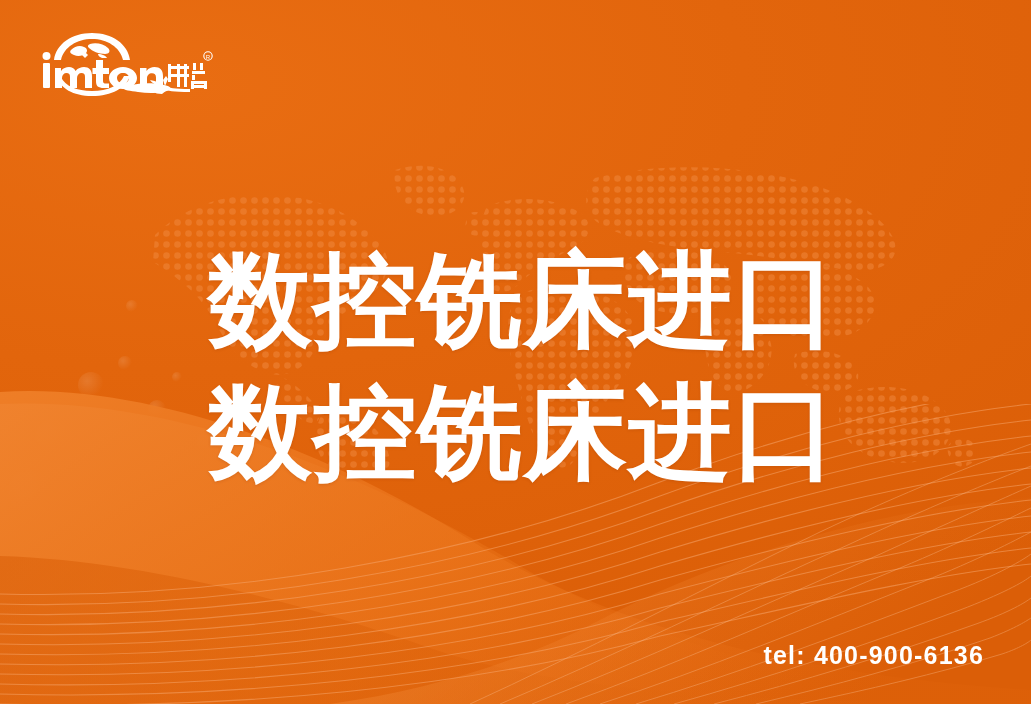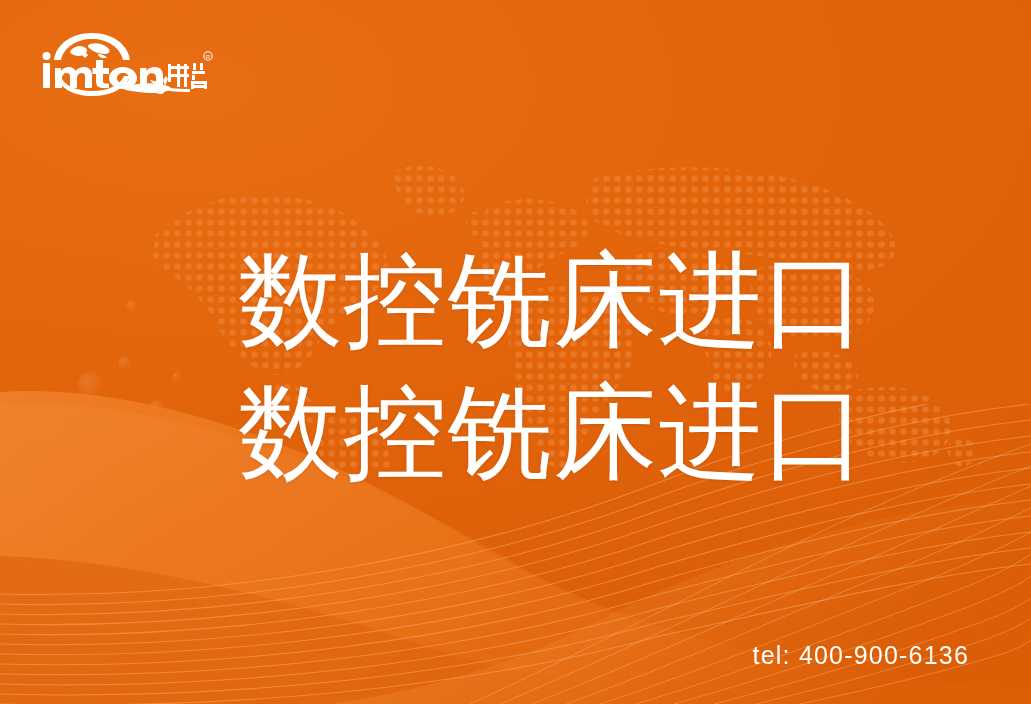--- a/index.html
+++ b/index.html
@@ -47,36 +47,35 @@
   .logo svg{display:block;width:100%;height:100%;}
 
   
   .headline{
     position:absolute;
     left:208px;top:234px;
     width:660px;
     color:#fff;
     font-size:104px;
     line-height:1.27;
-    font-weight:400;
+    font-weight:700;
     letter-spacing:1px;
     white-space:nowrap;
     text-shadow:0 1px 3px rgba(120,45,0,.18);
-    text-align:right;
   }
   .headline .ln{display:block;}
 
   
   .tel{
     position:absolute;
-    right:62px;bottom:34px;
+    right:47px;bottom:34px;
     color:#fff;
     font-size:25px;
     letter-spacing:1.2px;
-    font-weight:400;
+    font-weight:700;
     white-space:nowrap;
   }
 </style>
 </head>
 <body>
 
 <div id="banner">
 
   <div class="bg-base"></div>
 

